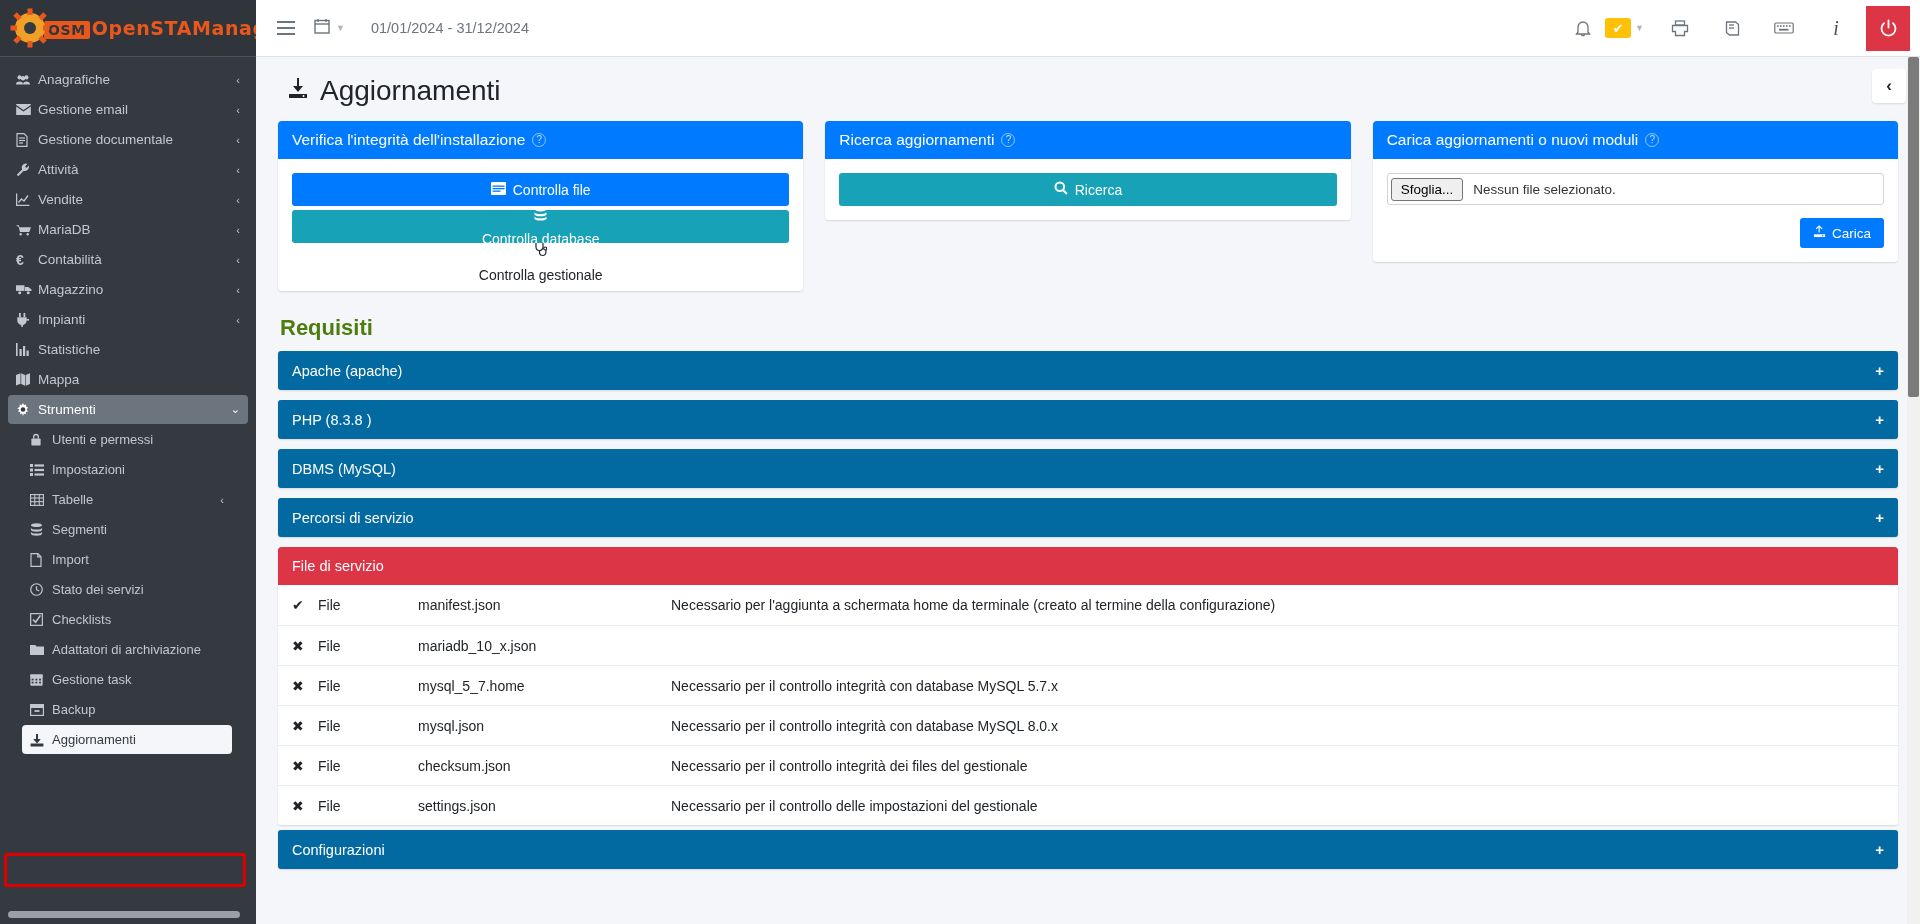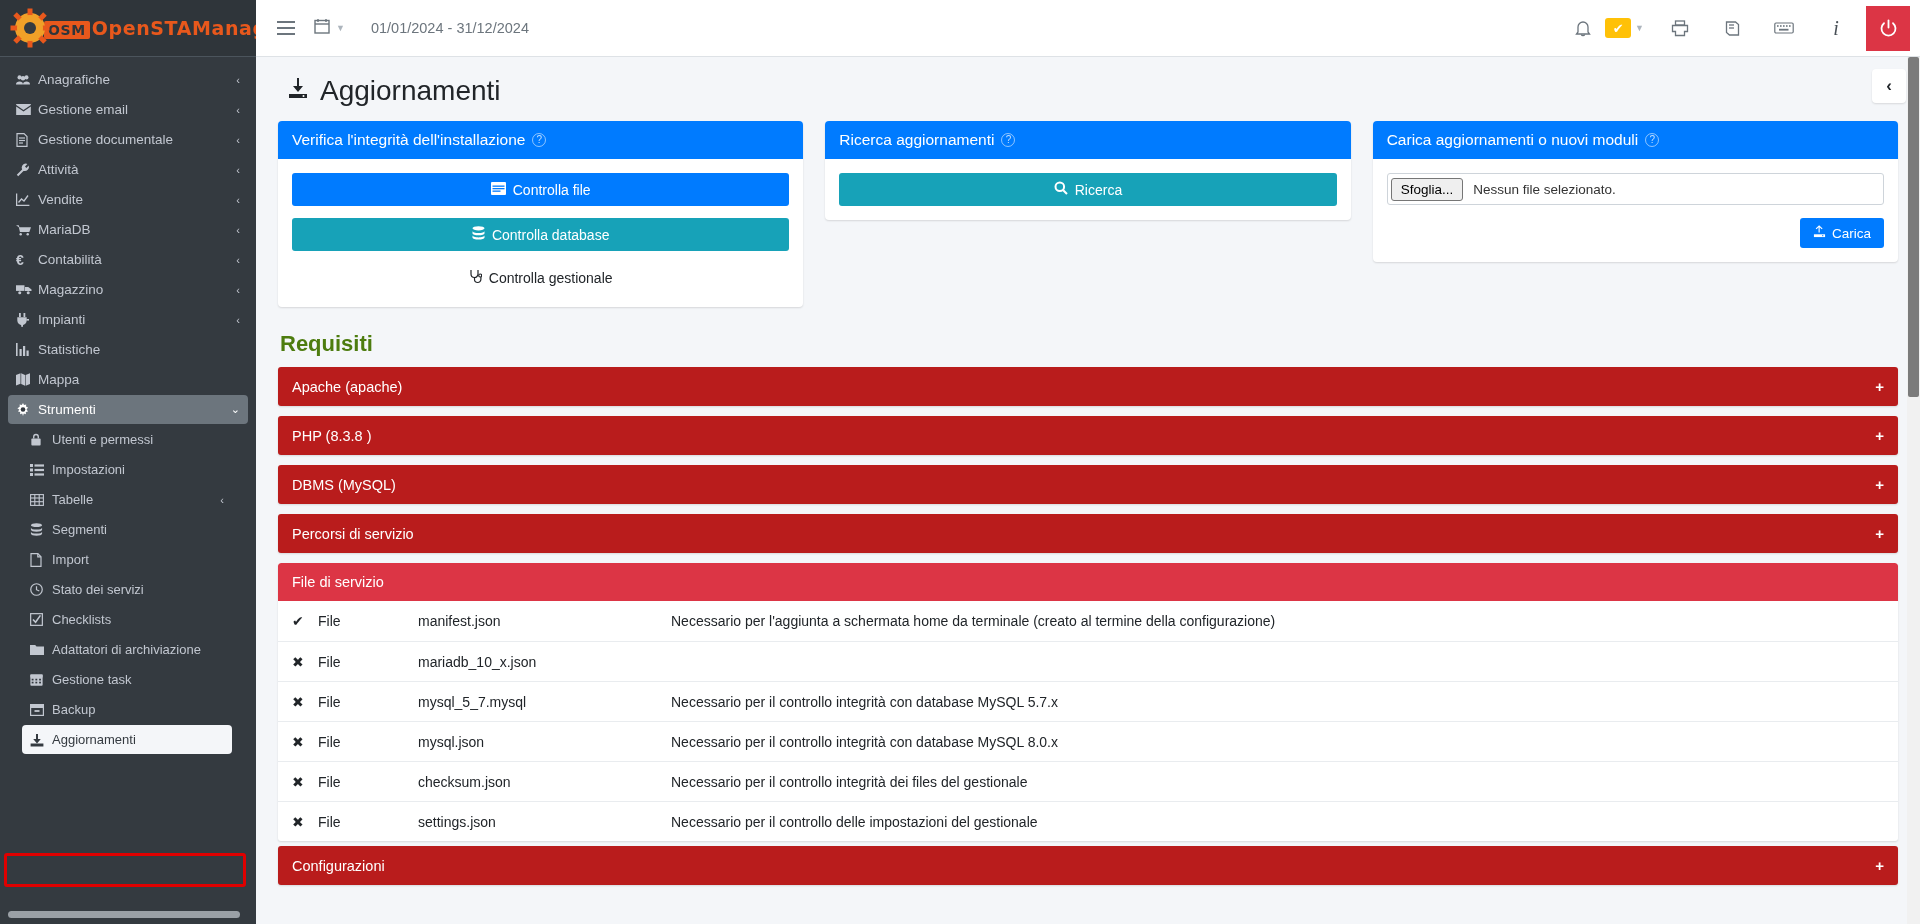--- a/index.html
+++ b/index.html
@@ -132,21 +132,21 @@
   .btn {
     display: flex; align-items: center; justify-content: center; gap: 7px;
     width: 100%; height: 33px; border: none; border-radius: 3px;
     color: #fff; font-size: 14px; cursor: pointer; font-family: inherit;
   }
   .btn-blue { background: #007bff; }
   .btn-teal { background: #17a2b8; }
   .btn-link {
     background: transparent; color: #212529; height: 30px;
   }
-  .mt8 { margin-top: 12px; }
+  .mt8 { margin-top: 4px; flex-direction: column; }
 
   .file-input {
     display: flex; align-items: center; border: 1px solid #ced4da;
     border-radius: 3px; height: 32px; background: #fff; padding: 2px 3px;
   }
   .browse-btn {
     border: 1px solid #767676; background: #efefef; border-radius: 3px;
     padding: 3px 9px; font-size: 13.5px; color: #000; cursor: pointer;
     font-family: inherit;
   }
@@ -159,21 +159,21 @@
   }
 
   .sec-title { font-size: 22px; color: #4d7c0f; padding: 24px 0 10px 6px; font-weight: 700; }
 
   .acc-bar {
     margin: 0 4px 10px 4px; border-radius: 3px;
     color: #fff; font-size: 14.5px;
     padding: 11px 14px; display: flex; align-items: center;
     box-shadow: 0 1px 2px rgba(0,0,0,.12); cursor: pointer;
   }
-  .acc-green { background: #b91c1c; }
+  .acc-green { background: #0369a1; }
   .acc-red { background: #dc3545; cursor: default; }
   .acc-plus { margin-left: auto; font-size: 15px; font-weight: bold; }
 
   .panel-red {
     margin: 0 4px 5px 4px; background: #fff; border-radius: 3px;
     box-shadow: 0 1px 2px rgba(0,0,0,.12); overflow: hidden;
   }
   .panel-red .acc-bar { margin: 0; border-radius: 3px 3px 0 0; box-shadow: none; }
   .frow {
     display: flex; align-items: center; height: 40px;
@@ -674,21 +674,21 @@
               <div class="fc-desc">Necessario per l'aggiunta a schermata home da terminale (creato al termine della configurazione)</div>
             </div>
             <div class="frow">
               <div class="fc-status">✖</div>
               <div class="fc-type">File</div>
               <div class="fc-name">mariadb_10_x.json</div>
             </div>
             <div class="frow">
               <div class="fc-status">✖</div>
               <div class="fc-type">File</div>
-              <div class="fc-name">mysql_5_7.mysql</div>
+              <div class="fc-name">mysql_5_7.home</div>
               <div class="fc-desc">Necessario per il controllo integrità con database MySQL 5.7.x</div>
             </div>
             <div class="frow">
               <div class="fc-status">✖</div>
               <div class="fc-type">File</div>
               <div class="fc-name">mysql.json</div>
               <div class="fc-desc">Necessario per il controllo integrità con database MySQL 8.0.x</div>
             </div>
             <div class="frow">
               <div class="fc-status">✖</div>

